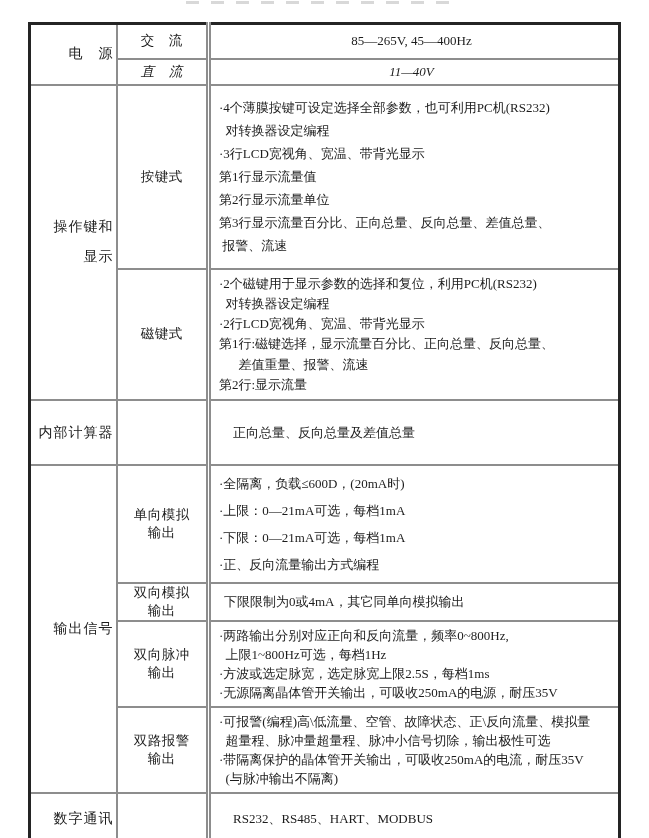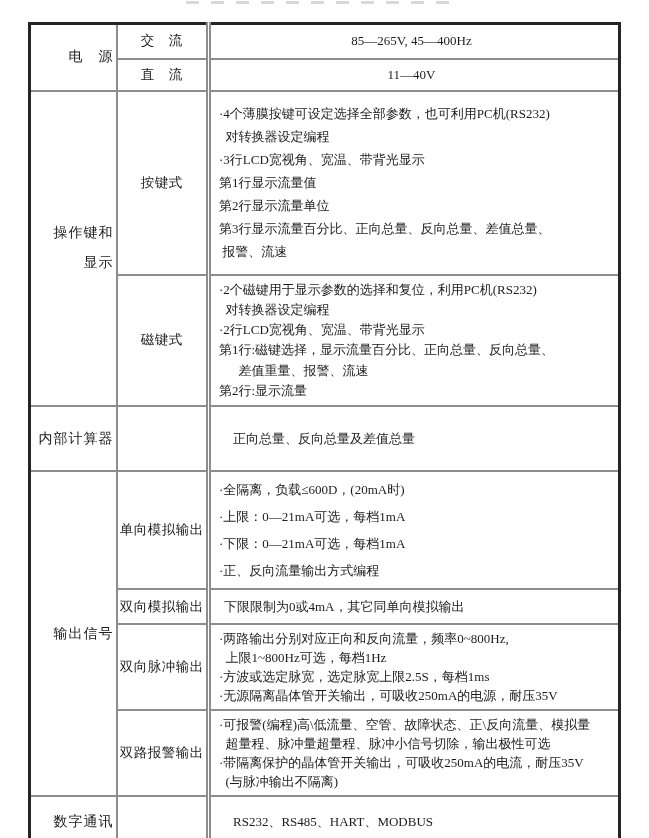--- a/index.html
+++ b/index.html
@@ -34,35 +34,35 @@
   td.cat {
     text-align: right;
     font-size: 14px;
     letter-spacing: 1px;
     padding: 0 2px;
   }
   td.sub {
     text-align: center;
     font-size: 13.5px;
     letter-spacing: 0.5px;
-    padding: 0 2px;
+    padding: 0 10px;
   }
   td.content { padding: 4px 6px 4px 8px; }
   td.content.center { text-align: center; padding-left: 0; }
   td.content.plain { padding-left: 13px; }
   td.content.wide-indent { padding-left: 22px; }
   .line { white-space: pre-wrap; }
   .lh23 .line { line-height: 23px; }
   .lh20 .line { line-height: 20.3px; }
   .lh27 .line { line-height: 27px; }
   .lh19 .line { line-height: 19px; }
   .cat .line { line-height: 30px; letter-spacing: 1px; }
   
   tr.r1 { height: 35px; }
-  tr.r2 { height: 32px; }
+  tr.r2 { height: 26px; font-style: italic; }
   tr.r3 { height: 184px; }
   tr.r4 { height: 122px; }
   tr.r5 { height: 65px; }
   tr.r6 { height: 118px; }
   tr.r7 { height: 35px; }
   tr.r8 { height: 76px; }
   tr.r9 { height: 73px; }
   tr.r10 { height: 51px; }
 </style>
 </head>

